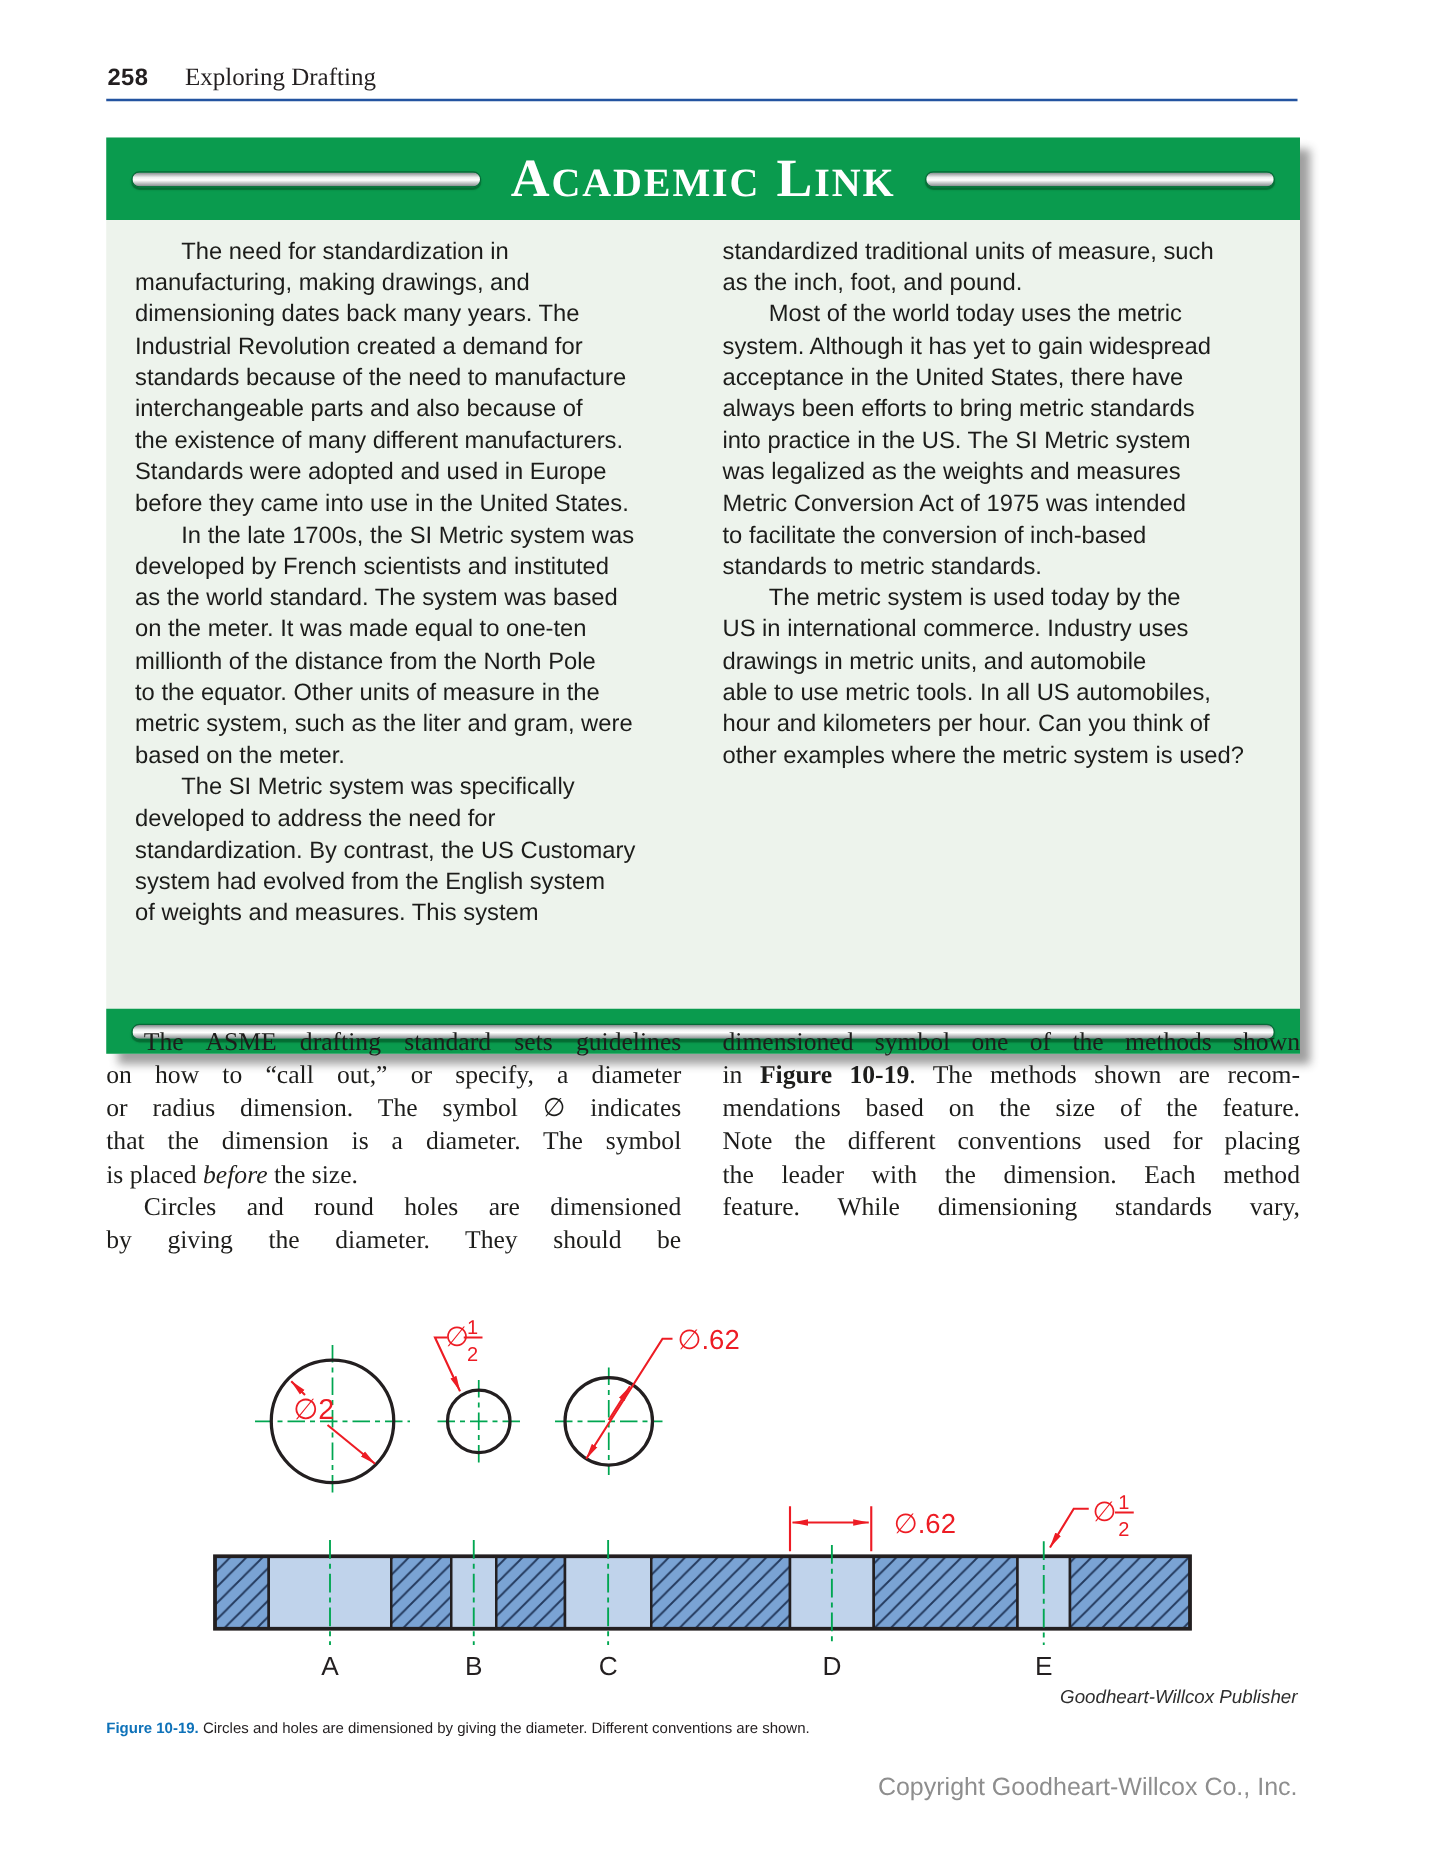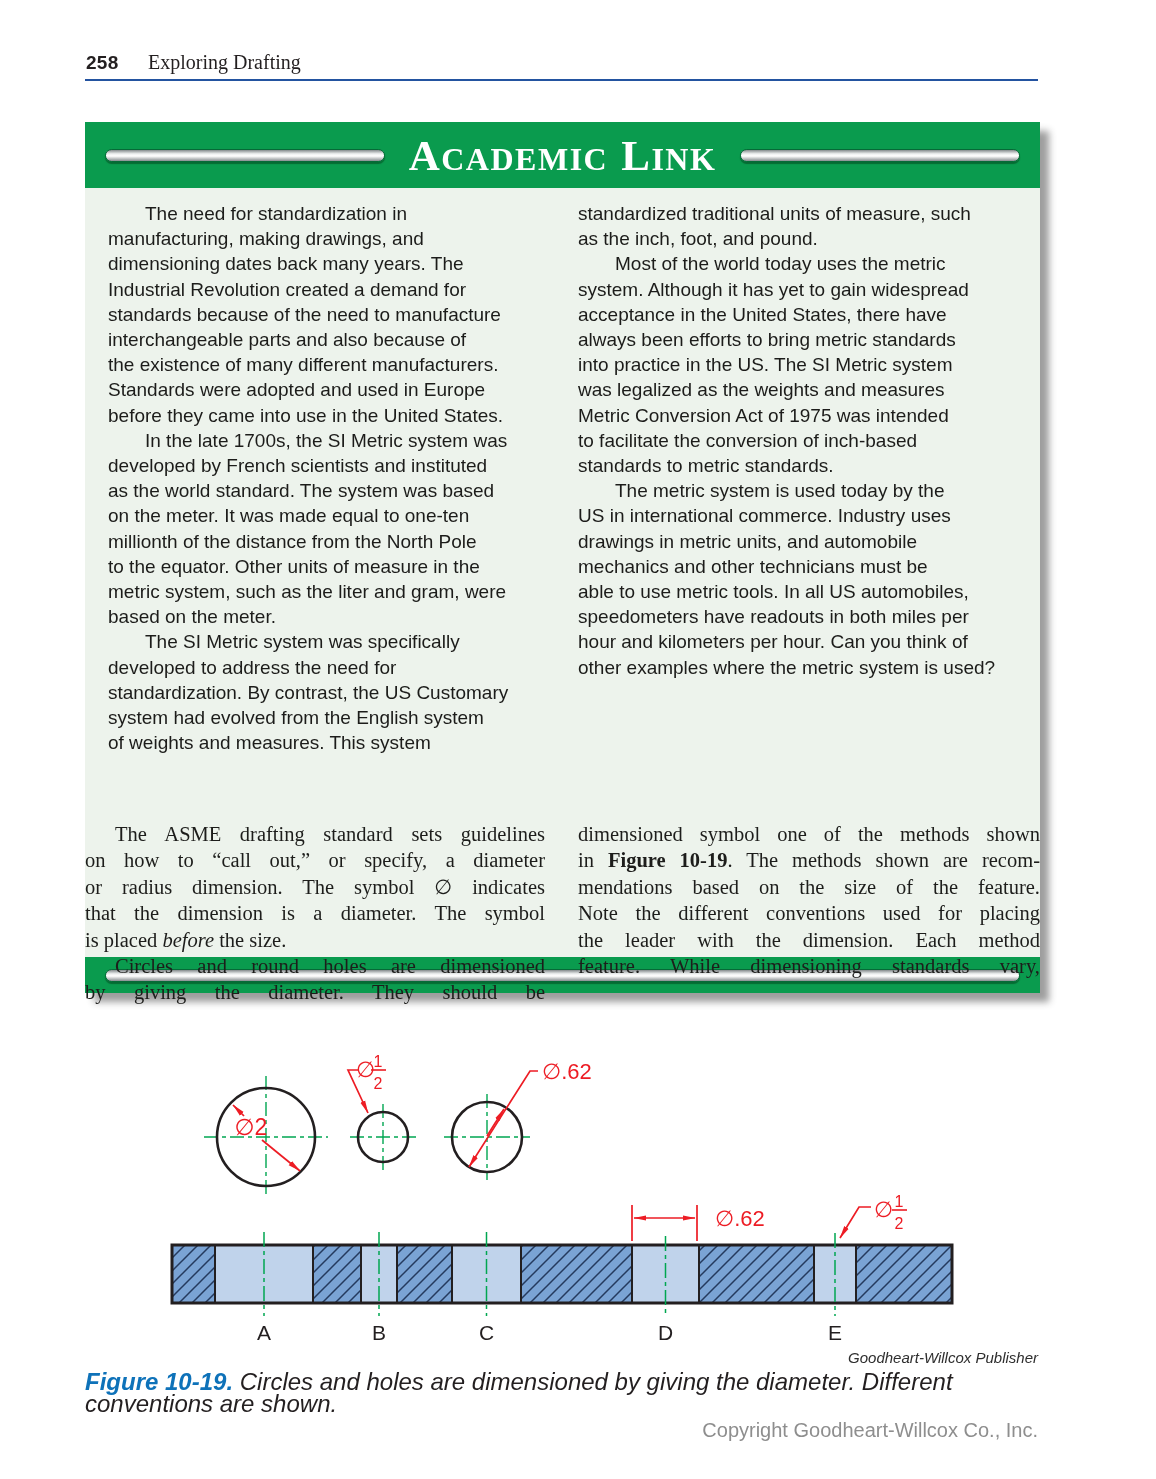--- a/index.html
+++ b/index.html
@@ -6,22 +6,22 @@
   body{width:1156px;height:1479px;position:relative;overflow:hidden;
        font-family:"Liberation Sans",sans-serif;color:#231f20;}
   .abs{position:absolute;}
 
   
   .page-number{left:86px;top:52px;font-size:19px;font-weight:bold;letter-spacing:.3px;}
   .running-title{left:148px;top:51px;font-family:"Liberation Serif",serif;font-size:20px;}
   .header-rule{left:85px;top:79px;width:953px;height:2px;background:#2353a0;}
 
   
-  .alink{left:85px;top:110px;width:955px;height:871px;background:#edf3ec;
-         box-shadow:9px 9px 7px rgba(40,40,40,.45);margin-top:12px;}
+  .alink{left:85px;top:110px;width:955px;height:733px;background:#edf3ec;
+         box-shadow:9px 9px 7px rgba(40,40,40,.45);}
   .alink-banner{position:absolute;left:0;top:0;right:0;height:66px;background:#0a9b4e;
                 display:flex;align-items:center;padding:0 20px;box-sizing:border-box;}
   .pipe{height:11px;flex:1;border-radius:7px;border:1px solid #066a37;
         background:linear-gradient(180deg,#848a8c 0%,#eef0f0 35%,#ffffff 55%,#878d8f 100%);
         box-shadow:0 2px 1px rgba(0,70,30,.55);}
   .alink-title{margin:0 24px;white-space:nowrap;color:#ffffff;
                font-family:"Liberation Serif",serif;font-weight:700;letter-spacing:1.5px;}
   .alink-title .big{font-size:43px;}
   .alink-title .small{font-size:32px;}
   .alink-title .wordgap{display:inline-block;width:13px;}
@@ -37,21 +37,21 @@
   
   .body-col{font-family:"Liberation Serif",serif;font-size:20.5px;line-height:26.4px;color:#1d1d1b;}
   .body-left{left:85px;top:821px;width:460px;}
   .body-right{left:578px;top:821px;width:462px;}
   .body-col .ln.j{text-align:justify;text-align-last:justify;}
   .body-col .ln.in{text-indent:30px;}
 
   
   svg text{font-family:"Liberation Sans",sans-serif;}
   .figure-credit{top:1349px;right:118px;font-size:15px;font-style:italic;color:#2e2e2e;}
-  .caption{left:85px;top:1371px;width:955px;font-size:24px;line-height:22px;color:#231f20;font-style:italic;}
+  .caption{left:85px;top:1371px;width:955px;font-size:12px;line-height:22px;color:#231f20;}
   .caption .cap-label{color:#0e72b9;font-weight:bold;}
   .copyright{top:1419px;right:118px;font-size:20px;color:#8e8e8e;}
 </style>
 </head>
 <body>
 
 <div class="abs page-number">258</div>
 <div class="abs running-title">Exploring Drafting</div>
 <div class="abs header-rule"></div>
 
@@ -93,23 +93,21 @@
       <div class="ln"><span>acceptance in the United States, there have</span></div>
       <div class="ln"><span>always been efforts to bring metric standards</span></div>
       <div class="ln"><span>into practice in the US. The SI Metric system</span></div>
       <div class="ln"><span>was legalized as the weights and measures</span></div>
       <div class="ln"><span>Metric Conversion Act of 1975 was intended</span></div>
       <div class="ln"><span>to facilitate the conversion of inch-based</span></div>
       <div class="ln"><span>standards to metric standards.</span></div>
       <div class="ln in"><span>The metric system is used today by the</span></div>
       <div class="ln"><span>US in international commerce. Industry uses</span></div>
       <div class="ln"><span>drawings in metric units, and automobile</span></div>
-      <div class="ln"><span>mechanics and other technicians must be</span></div>
       <div class="ln"><span>able to use metric tools. In all US automobiles,</span></div>
-      <div class="ln"><span>speedometers have readouts in both miles per</span></div>
       <div class="ln"><span>hour and kilometers per hour. Can you think of</span></div>
       <div class="ln"><span>other examples where the metric system is used?</span></div>
     </div>
   <div class="alink-footer">
     <div class="pipe"></div>
   </div>
 </div>
 
 <div class="abs body-col body-left">
     <div class="ln in j"><span>The ASME drafting standard sets guidelines</span></div>

